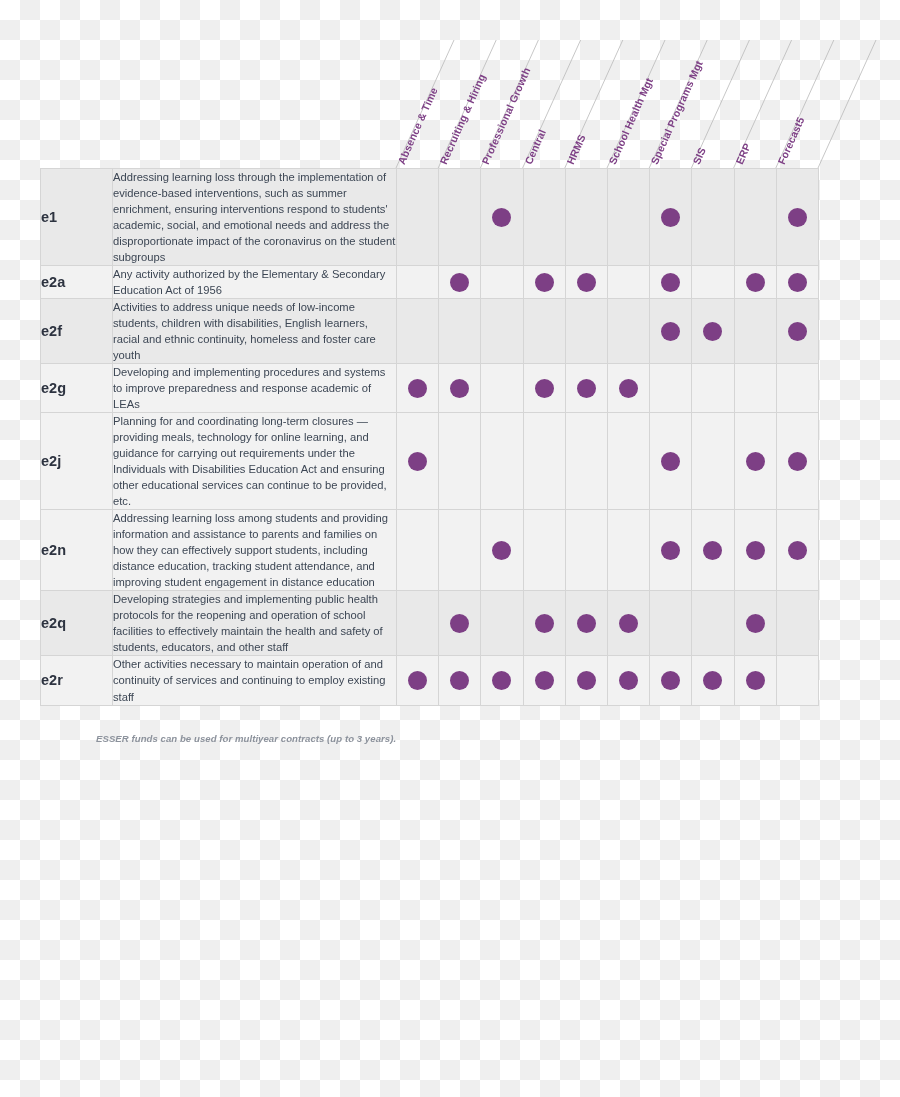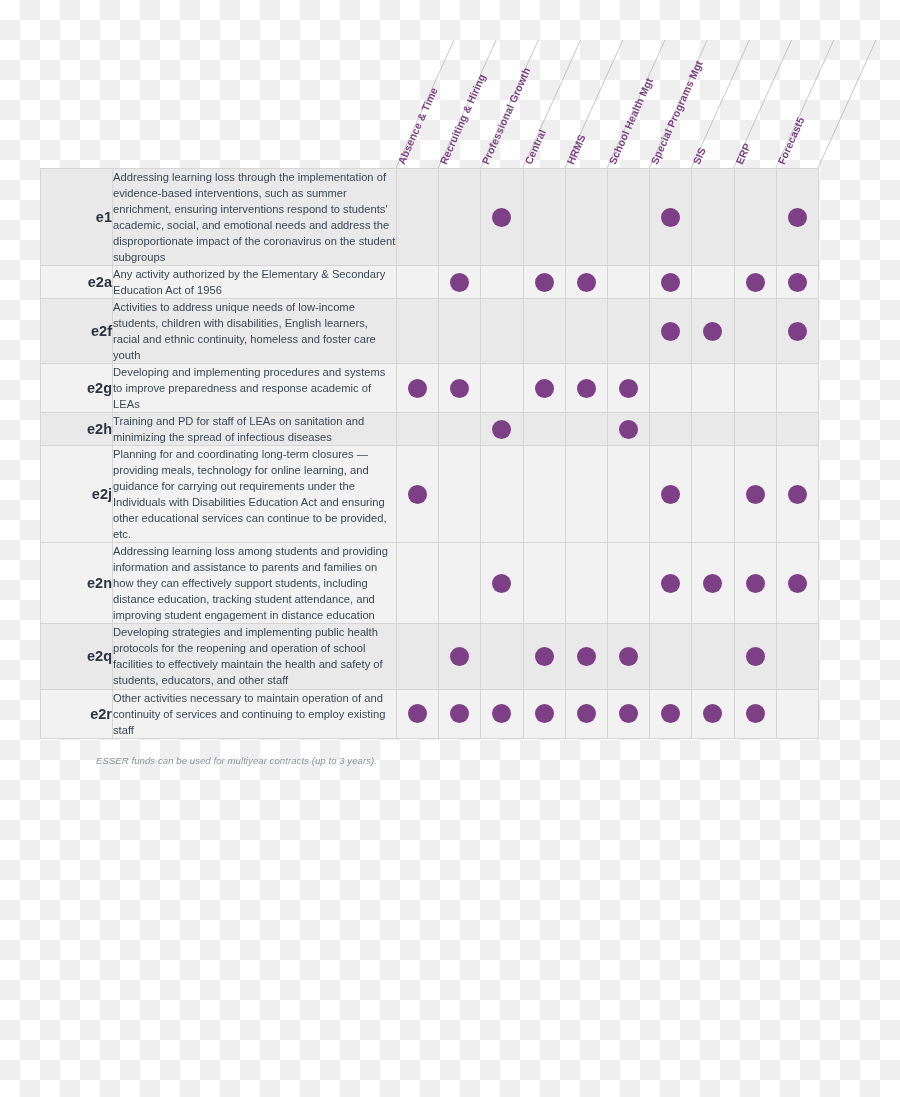--- a/index.html
+++ b/index.html
@@ -75,21 +75,21 @@
   table.matrix td {
     border: 1px solid #d5d5d5;
     padding: 0;
     vertical-align: middle;
   }
   tr.band-a td { background: #e9e9e9; }
   tr.band-b td { background: #f2f2f2; }
 
   td.code {
     width: 72px;
-    text-align: right;
+    text-align: left;
     font-weight: bold;
     font-size: 14.5px;
     color: #2d3340;
     padding: 6px 2px;
   }
   td.desc {
     width: 284px;
     font-size: 11.2px;
     line-height: 1.43;
     color: #3c4654;
@@ -105,26 +105,27 @@
     width: 19px;
     height: 19px;
     border-radius: 50%;
     background: #7d3f85;
     vertical-align: middle;
   }
 
   
   .footnote {
     width: 778px;
-    margin-top: 16px;
+    margin-top: 27px;
     padding-left: 56px;
     font-size: 9.6px;
     font-style: italic;
     color: #8c929c;
     letter-spacing: .05px;
+    font-weight: bold;
   }
 </style>
 </head>
 <body>
 
 <div id="matrix">
 
   <div class="header-band">
     <svg class="header-diagonals" viewBox="0 0 778 128" preserveAspectRatio="none" aria-hidden="true">
       <g stroke="#b9b9b9" stroke-width="0.8" fill="none" id="diag-lines">
@@ -226,34 +227,20 @@
           <td class="cell"><span class="dot" style="background: rgb(125, 63, 133);"></span></td>
           <td class="cell"></td>
           <td class="cell"><span class="dot" style="background: rgb(125, 63, 133);"></span></td>
           <td class="cell"><span class="dot" style="background: rgb(125, 63, 133);"></span></td>
           <td class="cell"><span class="dot" style="background: rgb(125, 63, 133);"></span></td>
           <td class="cell"></td>
           <td class="cell"></td>
           <td class="cell"></td>
           <td class="cell"></td>
         </tr>
-        <tr class="band-a">
-          <td class="code">e2h</td>
-          <td class="desc">Training and PD for staff of LEAs on sanitation and minimizing the spread of infectious diseases</td>
-          <td class="cell"></td>
-          <td class="cell"></td>
-          <td class="cell"><span class="dot" style="background: rgb(125, 63, 133);"></span></td>
-          <td class="cell"></td>
-          <td class="cell"></td>
-          <td class="cell"><span class="dot" style="background: rgb(125, 63, 133);"></span></td>
-          <td class="cell"></td>
-          <td class="cell"></td>
-          <td class="cell"></td>
-          <td class="cell"></td>
-        </tr>
         <tr class="band-b">
           <td class="code">e2j</td>
           <td class="desc">Planning for and coordinating long-term closures — providing meals, technology for online learning, and guidance for carrying out requirements under the Individuals with Disabilities Education Act and ensuring other educational services can continue to be provided, etc.</td>
           <td class="cell"><span class="dot" style="background: rgb(125, 63, 133);"></span></td>
           <td class="cell"></td>
           <td class="cell"></td>
           <td class="cell"></td>
           <td class="cell"></td>
           <td class="cell"></td>
           <td class="cell"><span class="dot" style="background: rgb(125, 63, 133);"></span></td>

